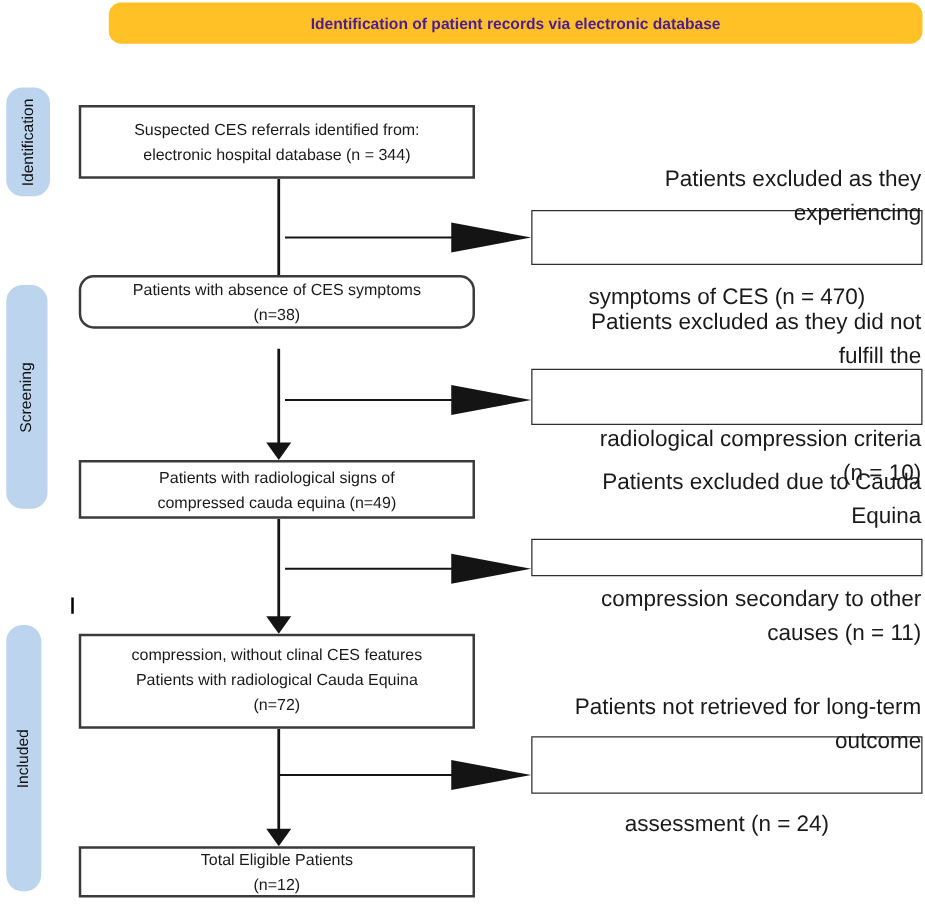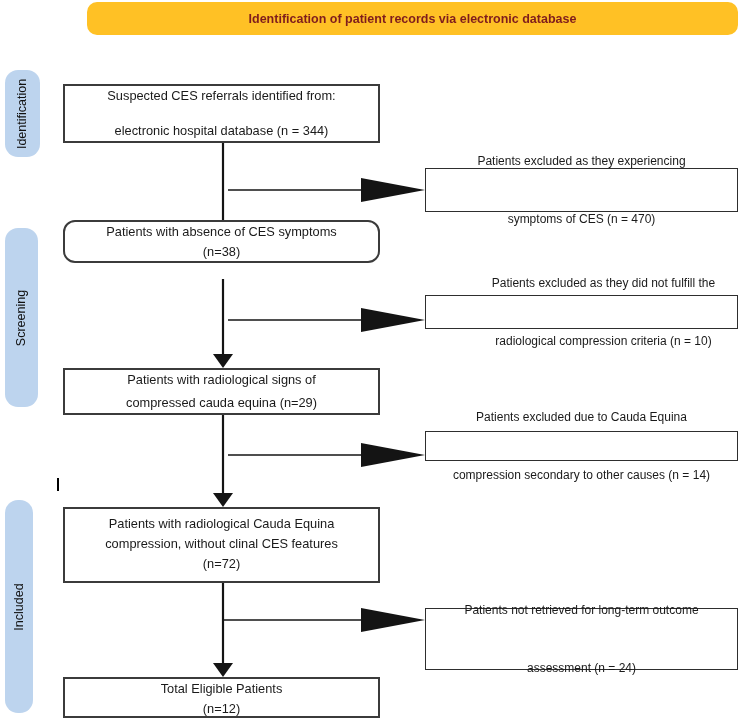--- a/index.html
+++ b/index.html
@@ -13,57 +13,57 @@
   html, body { width: 740px; height: 723px; background: #ffffff; overflow: hidden; }
   body { font-family: "Liberation Sans", sans-serif; color: var(--text-color); }
 
   .canvas { position: relative; width: 740px; height: 723px; background: #fff; }
 
   
   .banner {
     position: absolute; left: 87px; top: 2px; width: 651px; height: 33px;
     background: var(--banner-bg); border-radius: 10px;
     display: flex; align-items: center; justify-content: center;
-    font-size: 12.5px; font-weight: bold; color: #7f1d1d;
+    font-size: 12.5px; font-weight: bold; color: #4c1d95;
   }
 
   
   .stage {
     position: absolute; background: var(--stage-bg); border-radius: 13px;
     display: flex; align-items: center; justify-content: center;
   }
   .stage-text { transform: rotate(-90deg); white-space: nowrap; font-size: 12.5px; color: #111; }
   .stage-identification { left: 5px; top: 70px;  width: 35px; height: 87px;  }
   .stage-screening      { left: 5px; top: 228px; width: 33px; height: 179px; }
   .stage-included       { left: 5px; top: 500px; width: 28px; height: 213px; }
 
   
   .mbox {
     position: absolute; left: 63px; width: 317px; background: #fff;
     border: 2px solid var(--box-border);
-    display: flex; flex-direction: column; align-items: center; justify-content: space-between;
+    display: flex; flex-direction: column; align-items: center; justify-content: center;
     text-align: center; font-size: 12.8px; line-height: 1.55; z-index: 2;
   }
   .mbox-1 { top: 84px;  height: 59px; }
   .mbox-2 { top: 220px; height: 43px; border-radius: 12px; }
   .mbox-3 { top: 368px; height: 47px; }
   .mbox-4 { top: 507px; height: 76px; justify-content: flex-start; padding-top: 5px; }
   .mbox-5 { top: 677px; height: 41px; }
 
   
   .xbox {
     position: absolute; left: 425px; width: 313px; background: #fff;
     border: 1.5px solid #2e2e2e;
     display: flex; flex-direction: column; align-items: center; justify-content: center;
-    text-align: left; font-size: 12px; line-height: 1.5; z-index: 2; gap: 40px;
+    text-align: right; font-size: 18px; line-height: 1.5; z-index: 2; gap: 40px;
   }
   .xbox-1 { top: 168px; height: 44px; }
-  .xbox-2 { top: 295px; height: 34px; padding-left: 44px; }
+  .xbox-2 { top: 295px; height: 45px; padding-left: 44px; }
   .xbox-3 { top: 431px; height: 30px; }
-  .xbox-4 { top: 608px; height: 62px; }
+  .xbox-4 { top: 589px; height: 46px; }
 
   
   svg.arrows { position: absolute; left: 0; top: 0; width: 740px; height: 723px; z-index: 1; }
   svg.arrows line { stroke: var(--arrow-color); }
   svg.arrows polygon { fill: var(--arrow-color); }
 
   
   .stray-mark { position: absolute; left: 57px; top: 478px; width: 2px; height: 13px; background: #000; z-index: 2; }
 </style>
 </head>
@@ -127,47 +127,47 @@
     <div>electronic hospital database (n = 344)</div>
   </div>
 
   <div class="mbox mbox-2">
     <div>Patients with absence of CES symptoms</div>
     <div>(n=38)</div>
   </div>
 
   <div class="mbox mbox-3">
     <div>Patients with radiological signs of</div>
-    <div>compressed cauda equina (n=29)</div>
+    <div>compressed cauda equina (n=49)</div>
   </div>
 
   <div class="mbox mbox-4">
+    <div>compression, without clinal CES features</div>
     <div>Patients with radiological Cauda Equina</div>
-    <div>compression, without clinal CES features</div>
     <div>(n=72)</div>
   </div>
 
   <div class="mbox mbox-5">
     <div>Total Eligible Patients</div>
     <div>(n=12)</div>
   </div>
 
   <div class="xbox xbox-1">
     <div>Patients excluded as they experiencing</div>
     <div>symptoms of CES (n = 470)</div>
   </div>
 
   <div class="xbox xbox-2">
     <div>Patients excluded as they did not fulfill the</div>
     <div>radiological compression criteria (n = 10)</div>
   </div>
 
   <div class="xbox xbox-3">
     <div>Patients excluded due to Cauda Equina</div>
-    <div>compression secondary to other causes (n = 14)</div>
+    <div>compression secondary to other causes (n = 11)</div>
   </div>
 
   <div class="xbox xbox-4">
     <div>Patients not retrieved for long-term outcome</div>
     <div>assessment (n = 24)</div>
   </div>
 
   <div class="stray-mark"></div>
 
 </div>

